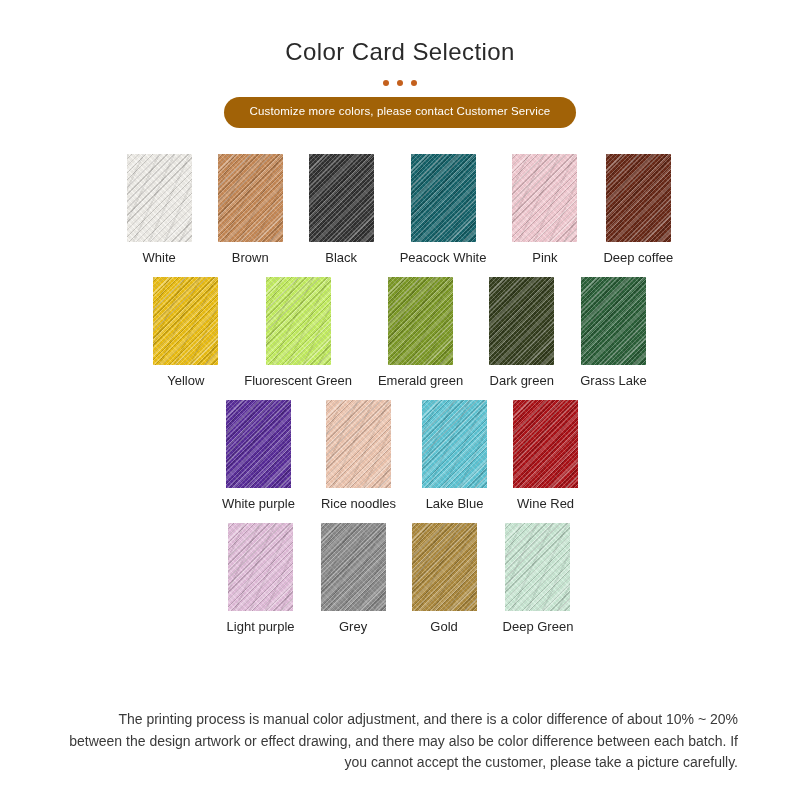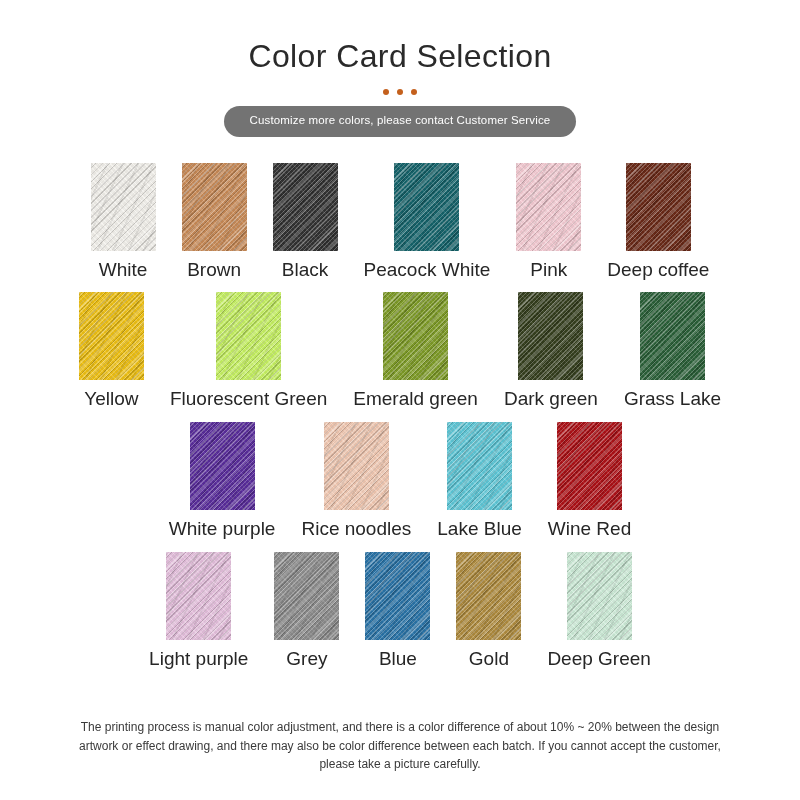--- a/index.html
+++ b/index.html
@@ -23,21 +23,21 @@
     display: flex;
     flex-direction: column;
     align-items: center;
     position: relative;
   }
 
   
   .page-title {
     margin: 0;
     padding-top: 38px;
-    font-size: 32px;
+    font-size: 24px;
     font-weight: 400;
     letter-spacing: 0.4px;
     color: #2a2a2a;
     text-align: center;
   }
 
   .dots-row {
     margin-top: 14px;
     display: flex;
     gap: 8px;
@@ -133,55 +133,55 @@
       repeating-linear-gradient(115deg,
         rgba(0,0,0,0.07) 0px,
         rgba(0,0,0,0.07) 2px,
         rgba(0,0,0,0.00) 2px,
         rgba(0,0,0,0.00) 14px);
     pointer-events: none;
   }
 
   .swatch-label {
     margin-top: 9px;
-    font-size: 19px;
+    font-size: 13px;
     color: #262626;
     text-align: right;
     white-space: nowrap;
     line-height: 1.1;
   }
 
   
   .footer-note {
     position: absolute;
     left: 0;
     right: 0;
     bottom: 26px;
     padding: 0 62px;
     box-sizing: border-box;
-    text-align: center;
-    font-size: 12px;
+    text-align: right;
+    font-size: 14px;
     line-height: 1.55;
     color: #3a3a3a;
   }
 </style>
 </head>
 <body>
 
 <div class="page">
 
   <h1 class="page-title">Color Card Selection</h1>
 
   <div class="dots-row">
     <span class="dot" style="background: rgb(196, 96, 29);"></span>
     <span class="dot" style="background: rgb(196, 96, 29);"></span>
     <span class="dot" style="background: rgb(196, 96, 29);"></span>
   </div>
 
-  <button class="service-banner" style="background: #737373;">Customize more colors, please contact Customer Service</button>
+  <button class="service-banner" style="background: #a16207;">Customize more colors, please contact Customer Service</button>
 
   <div class="swatch-grid">
       <div class="swatch-row">
         <div class="swatch-cell">
           <div class="swatch-chip" style="background-color: rgb(243, 241, 236);"></div>
           <div class="swatch-label">White</div>
         </div>
         <div class="swatch-cell">
           <div class="swatch-chip" style="background-color: rgb(201, 139, 87);"></div>
           <div class="swatch-label">Brown</div>
@@ -246,24 +246,20 @@
       <div class="swatch-row">
         <div class="swatch-cell">
           <div class="swatch-chip" style="background-color: rgb(230, 193, 222);"></div>
           <div class="swatch-label">Light purple</div>
         </div>
         <div class="swatch-cell">
           <div class="swatch-chip" style="background-color: rgb(140, 140, 140);"></div>
           <div class="swatch-label">Grey</div>
         </div>
         <div class="swatch-cell">
-          <div class="swatch-chip" style="background-color: rgb(42, 116, 168);"></div>
-          <div class="swatch-label">Blue</div>
-        </div>
-        <div class="swatch-cell">
           <div class="swatch-chip" style="background-color: rgb(176, 140, 63);"></div>
           <div class="swatch-label">Gold</div>
         </div>
         <div class="swatch-cell">
           <div class="swatch-chip" style="background-color: rgb(205, 236, 216);"></div>
           <div class="swatch-label">Deep Green</div>
         </div>
       </div>
     </div>
 

